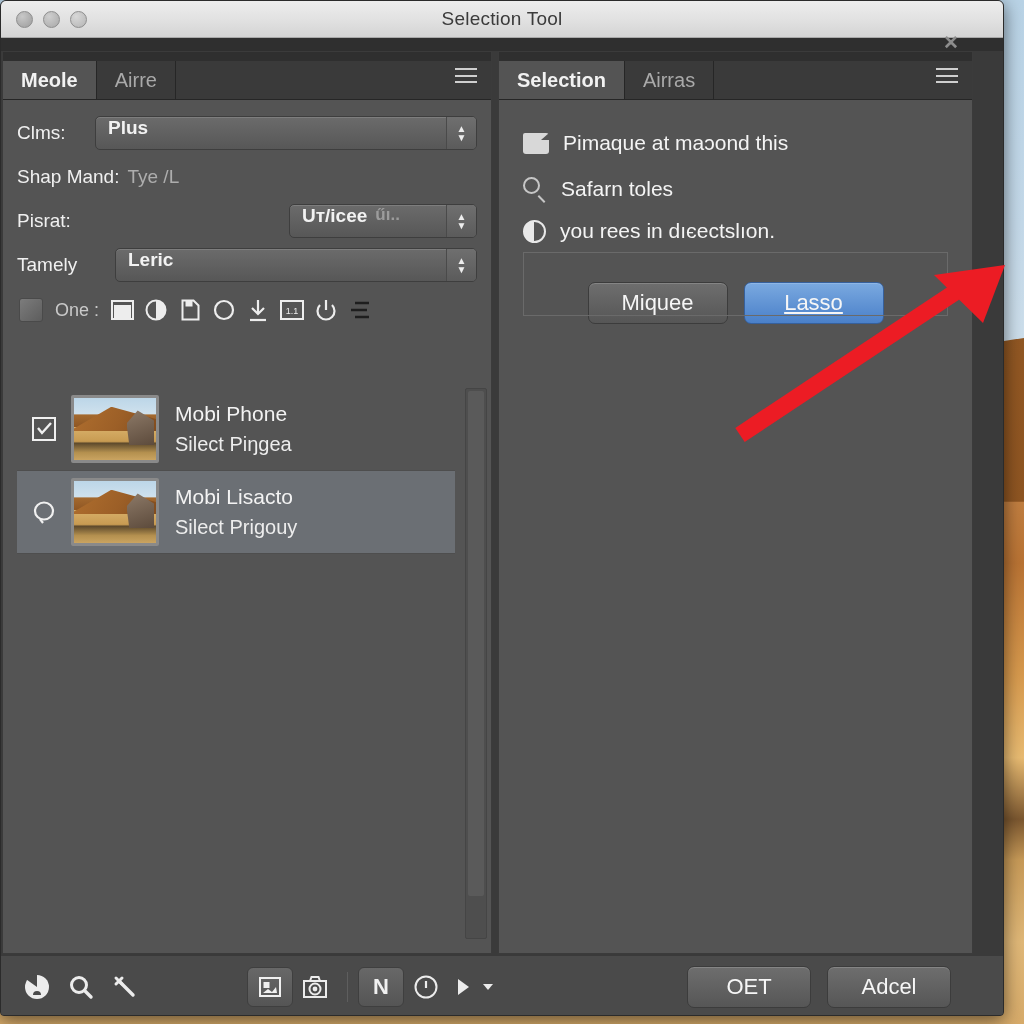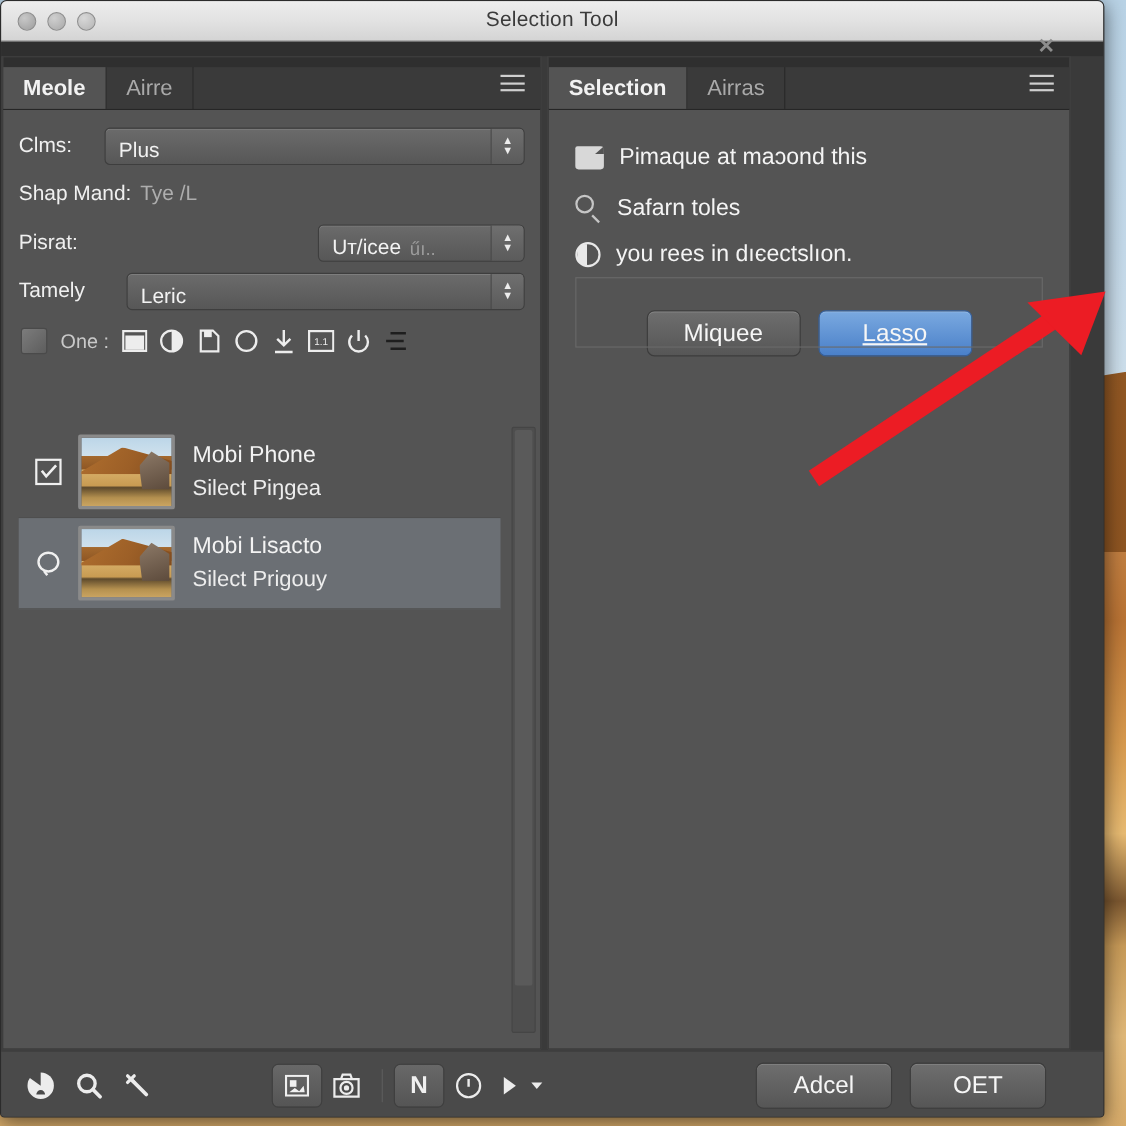--- a/index.html
+++ b/index.html
@@ -96,22 +96,22 @@
   .panel-body{ padding:14px 14px 0 14px; }
   .row{ display:flex; align-items:center; height:38px; margin-bottom:6px; }
   .lbl{ font-size:19px; color:#f0f0f0; white-space:nowrap; }
   .lbl.dim{ color:#adadad; }
 
   .combo{
     position:relative; height:34px; border-radius:5px;
     background:linear-gradient(to bottom,#6b6b6b,#575757);
     border:1px solid #3e3e3e;
     box-shadow:inset 0 1px 0 rgba(255,255,255,.13);
-    display:flex; align-items:flex-end; padding:0 34px 0 12px;
-    color:#f2f2f2; font-size:19px; overflow:hidden;
+    display:flex; align-items:flex-start; padding:0 34px 11px 12px;
+    color:#f2f2f2; font-size:19px; overflow:hidden;font-weight:bold;
   }
   .combo .ghost{ color:#9c9c9c; margin-left:8px; font-size:17px; }
   .stepper{
     position:absolute; right:0; top:0; bottom:0; width:30px;
     background:linear-gradient(to bottom,#6f6f6f,#5b5b5b);
     border-left:1px solid #4a4a4a;
     display:flex; flex-direction:column; align-items:center;
     justify-content:center; gap:3px; color:#ededed; font-size:10px;
   }
   .stepper b{ display:block; line-height:6px; }
@@ -520,22 +520,22 @@
             <path d="M2 1 L13 9 L2 17z" fill="#ececec"></path>
           </svg>
       </span>
       <span class="bico" style="width:20px">
         <svg width="12" height="10" viewBox="0 0 12 10">
             <path d="M1 2 L11 2 L6 8z" fill="#ececec"></path>
           </svg>
       </span>
 
       <span class="bbuttons">
+        <span class="btn">OET</span>
         <span class="btn">Adcel</span>
-        <span class="btn">OET</span>
       </span>
     </div>
 
   </div>
 </div>
 
 <svg id="arrow" viewBox="0 0 300 210">
   <g>
     <path d="M20 190 L252 36" stroke="#ec1c24" stroke-width="17" stroke-linecap="butt"></path>
     <path d="M285 20 L214 30 L263 78 Z" fill="#ec1c24"></path>

